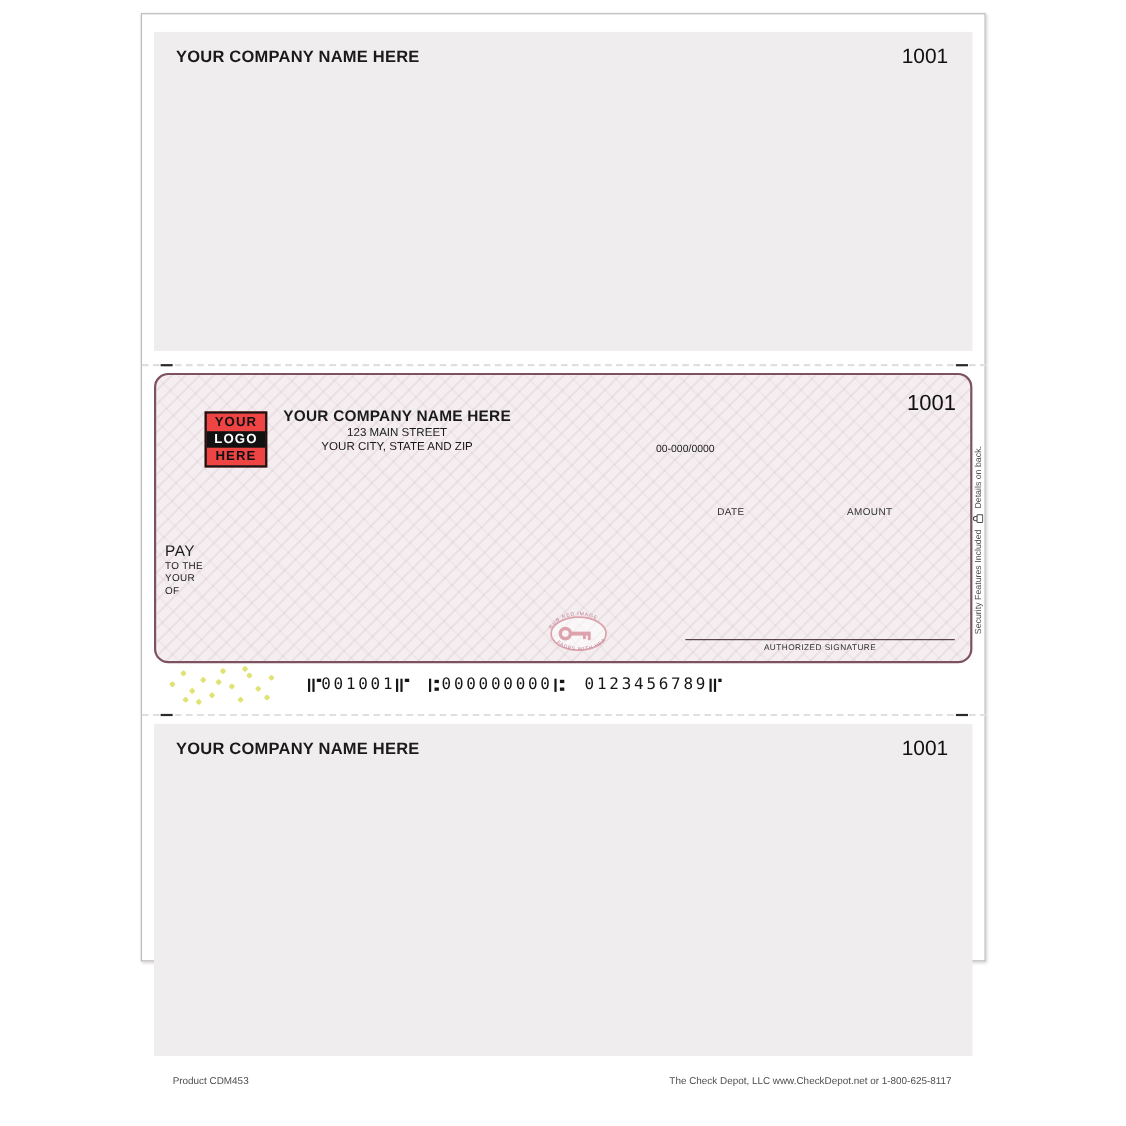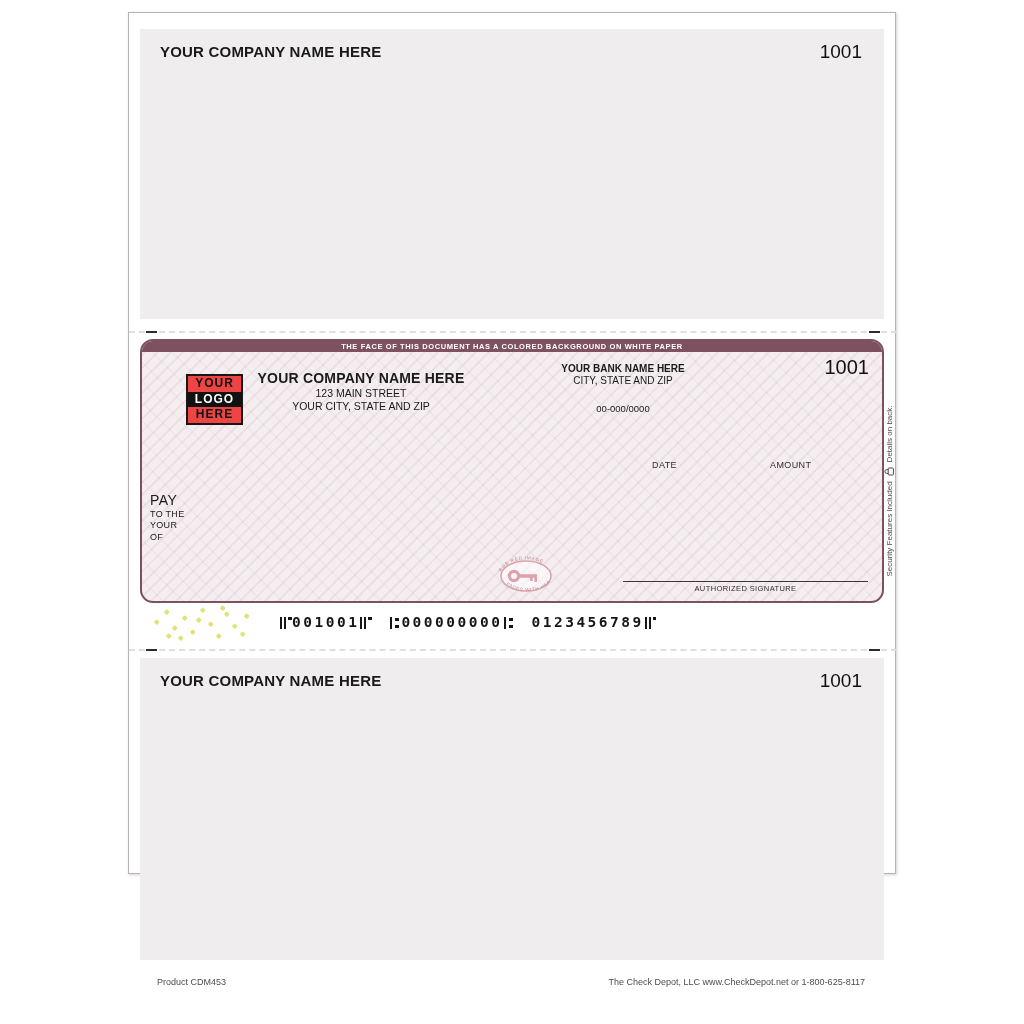--- a/index.html
+++ b/index.html
@@ -76,21 +76,21 @@
   
   .side-strip {
     position:absolute; left:657px; top:472px; width:206px; height:12px;
     transform:rotate(-90deg); transform-origin:50% 50%;
     display:flex; align-items:center; justify-content:center; gap:5px;
     font-size:8px; color:#4a4a4a; white-space:nowrap; background:transparent;
   }
 
   
   .micr-row { position:absolute; left:150px; top:599px; height:20px; display:flex; align-items:center; }
-  .micr-digits { font-family:"DejaVu Sans Mono", monospace; font-weight:bold; font-size:14.5px; letter-spacing:2.5px; color:#161616; }
+  .micr-digits { font-family:"DejaVu Sans Mono", monospace; font-weight:normal; font-size:14.5px; letter-spacing:2.5px; color:#161616; }
   .micr-sym { position:relative; display:inline-block; width:13px; height:15px; }
   .micr-sym .bar { position:absolute; width:2px; height:12px; top:2px; background:#161616; }
   .micr-sym .sq { position:absolute; width:3.5px; height:3.5px; background:#161616; }
   .sym-onus .bar.b1 { left:1px; } .sym-onus .bar.b2 { left:5px; } .sym-onus .sq { left:9px; top:2px; }
   .sym-transit .bar { left:2px; } .sym-transit .sq.s1 { left:7px; top:3px; } .sym-transit .sq.s2 { left:7px; top:10px; }
   .micr-gap { display:inline-block; width:16px; }
 
   
   .dots { position:absolute; left:22px; top:591px; width:100px; height:36px; }
   .dots i { position:absolute; width:3.5px; height:3.5px; background:#e0e276; border-radius:1px; transform:rotate(45deg); box-shadow:0 0 1px #e6e88a; }
@@ -109,39 +109,34 @@
       <div class="company">YOUR COMPANY NAME HERE</div>
       <div class="check-no">1001</div>
     </div>
 
     <div class="perf perf-1">
       <span class="enddash l"></span>
       <span class="enddash r"></span>
     </div>
 
     <div class="check">
-      <div class="check-band">THE FACE OF THIS DOCUMENT HAS A COLORED BACKGROUND ON WHITE PAPER</div>
       <div class="check-number-big">1001</div>
 
       <div class="logo-box">
         <div>YOUR</div>
         <div class="mid">LOGO</div>
         <div>HERE</div>
       </div>
 
       <div class="company-block">
         <div class="name">YOUR COMPANY NAME HERE</div>
         <div class="addr">123 MAIN STREET</div>
         <div class="addr">YOUR CITY, STATE AND ZIP</div>
       </div>
 
-      <div class="bank-block">
-        <div class="bank-name">YOUR BANK NAME HERE</div>
-        <div class="bank-city">CITY, STATE AND ZIP</div>
-      </div>
       <div class="bank-fraction">00-000/0000</div>
 
       <div class="lbl lbl-date">DATE</div>
       <div class="lbl lbl-amount">AMOUNT</div>
 
       <div class="pay-block">
         <div class="pay">PAY</div>
         <div class="sub">TO THE</div>
         <div class="sub">YOUR</div>
         <div class="sub">OF</div>

